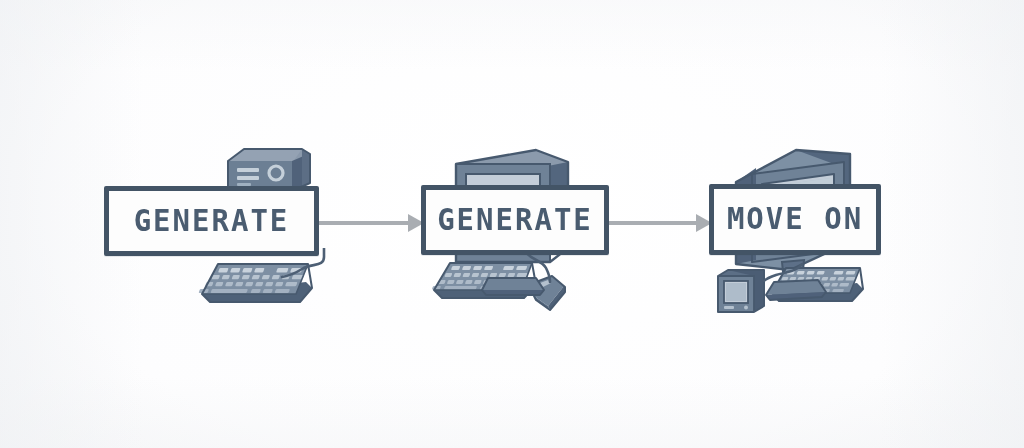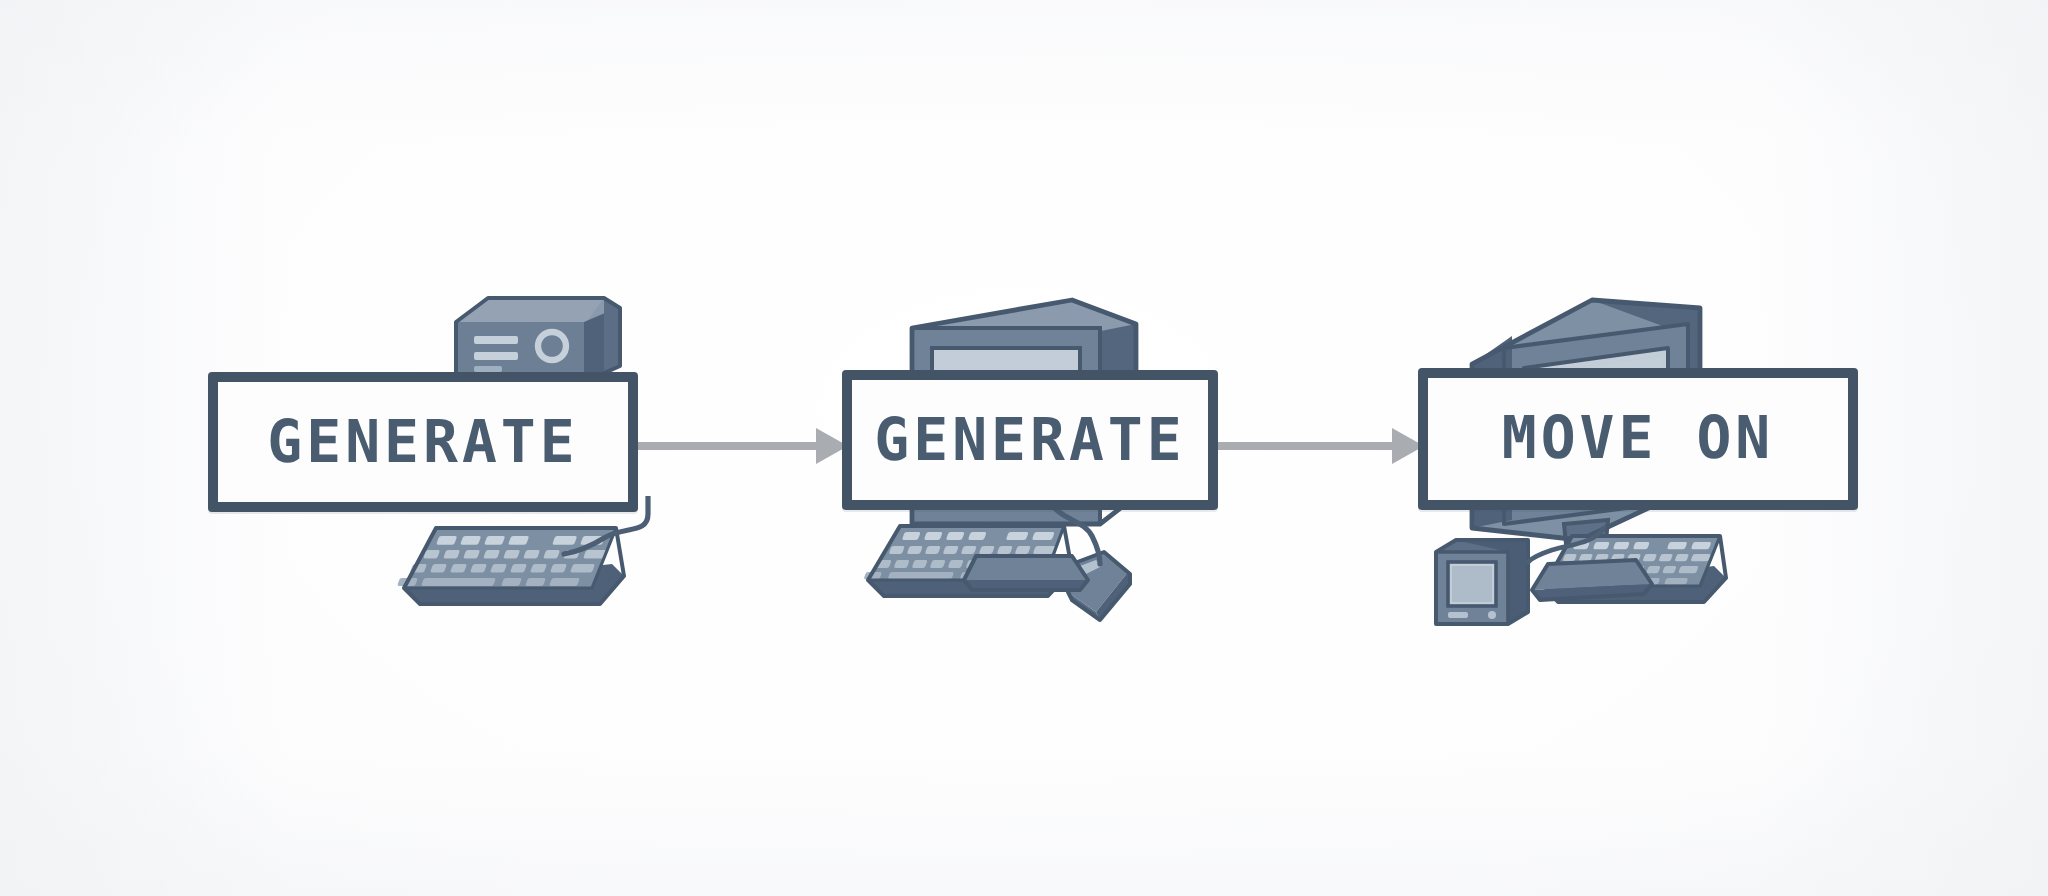--- a/index.html
+++ b/index.html
@@ -62,21 +62,21 @@
     font-size: 30px;
     letter-spacing: 2.5px;
     color: #4a5c70;
     white-space: nowrap;
     line-height: 1;
     transform: scaleY(1.02);
   }
 
   #box-generate { left: 104px; top: 186px; width: 215px; height: 70px; }
   #box-publish  { left: 421px; top: 185px; width: 188px; height: 70px; }
-  #box-moveon   { left: 709px; top: 184px; width: 220px; height: 71px; }
+  #box-moveon   { left: 709px; top: 184px; width: 172px; height: 71px; }
 
   #box-generate .label-text { font-size: 29px; letter-spacing: 2px; }
   #box-publish  .label-text { font-size: 29px; letter-spacing: 2px; }
   #box-moveon   .label-text { font-size: 29px; letter-spacing: 2px; }
 
   
   .arrow {
     position: absolute;
     z-index: 3;
   }

